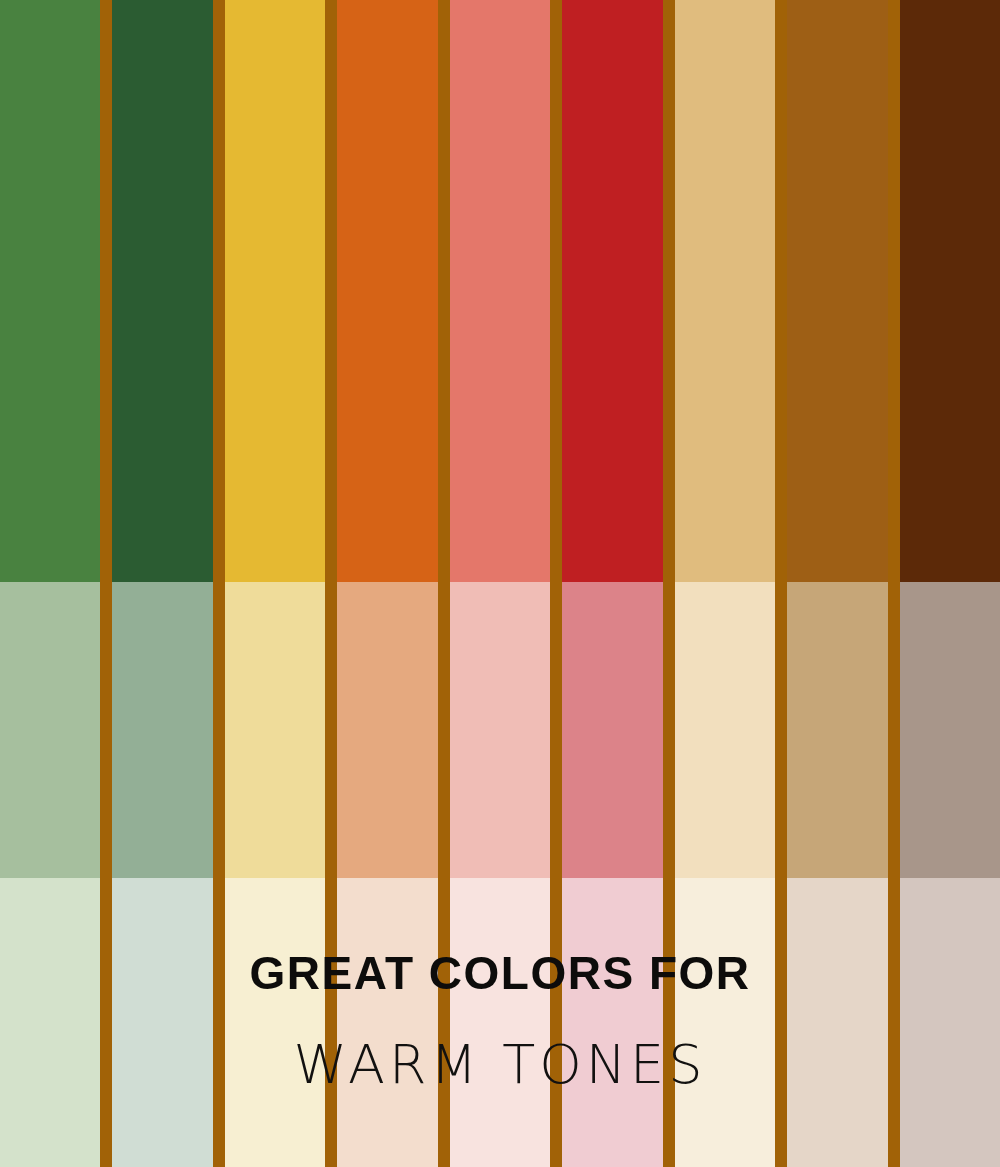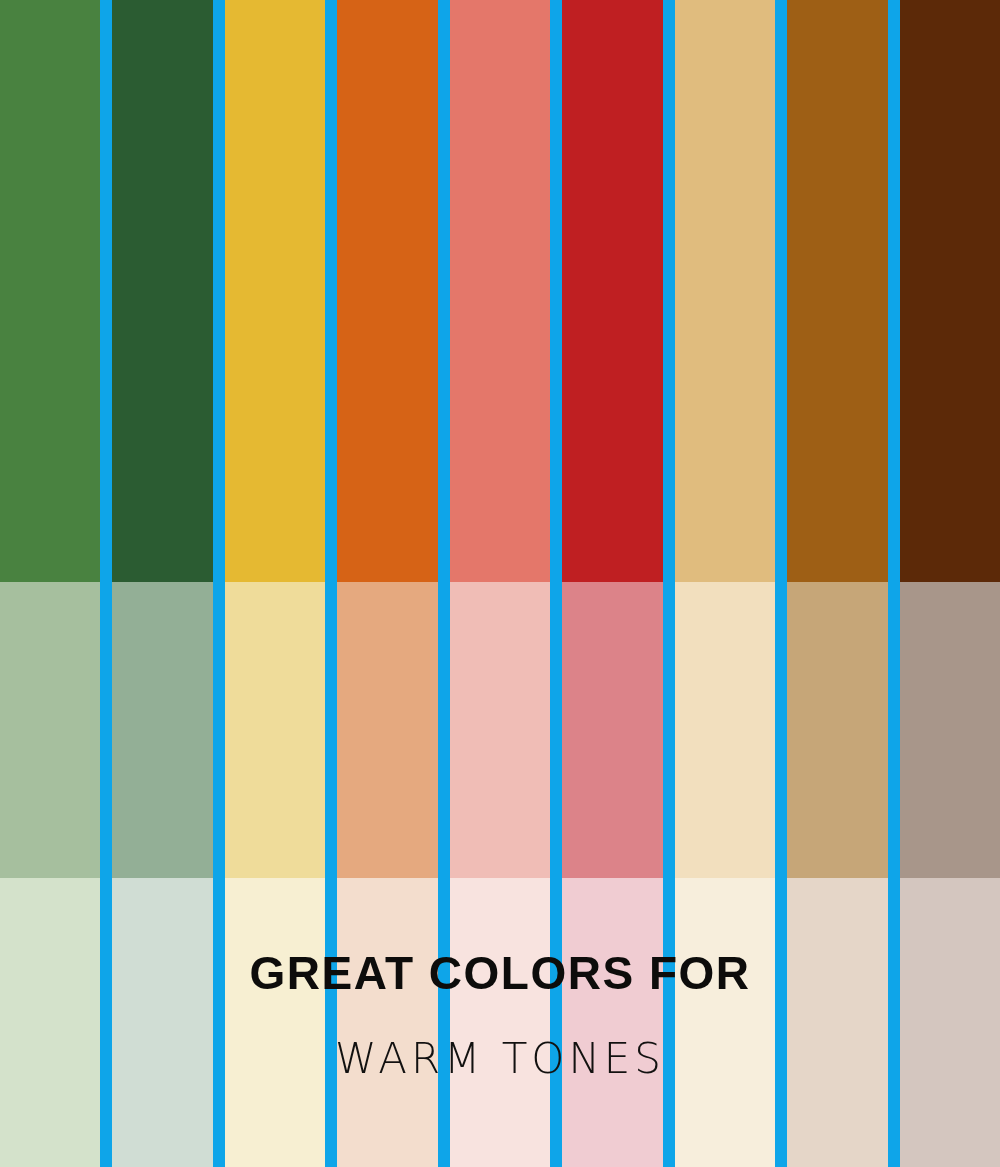--- a/index.html
+++ b/index.html
@@ -59,33 +59,33 @@
     text-align: center;
     line-height: 1;
     margin-top: 72px;
     white-space: nowrap;
   }
   .subhead {
     margin: 0;
     padding: 0;
     font-family: "DejaVu Sans", sans-serif;
     font-weight: 300;
-    font-size: 42px;
+    font-size: 54px;
     letter-spacing: 4px;
     color: #121110;
     text-align: center;
     line-height: 1;
     margin-top: 42px;
     white-space: nowrap;
   }
 </style>
 </head>
 <body>
 
-<div id="poster" style="background-color: #0ea5e9;">
+<div id="poster" style="background-color: #a16207;">
 
   <div class="swatch-grid">
 
     <div class="swatch-column">
       <div class="swatch-cell tone-deep" style="background-color: rgb(73, 130, 64);"></div>
       <div class="swatch-cell tone-mid" style="background-color: rgb(166, 191, 158);"></div>
       <div class="swatch-cell tone-light" style="background-color: rgb(212, 226, 203);"></div>
     </div>
 
     <div class="swatch-column">

